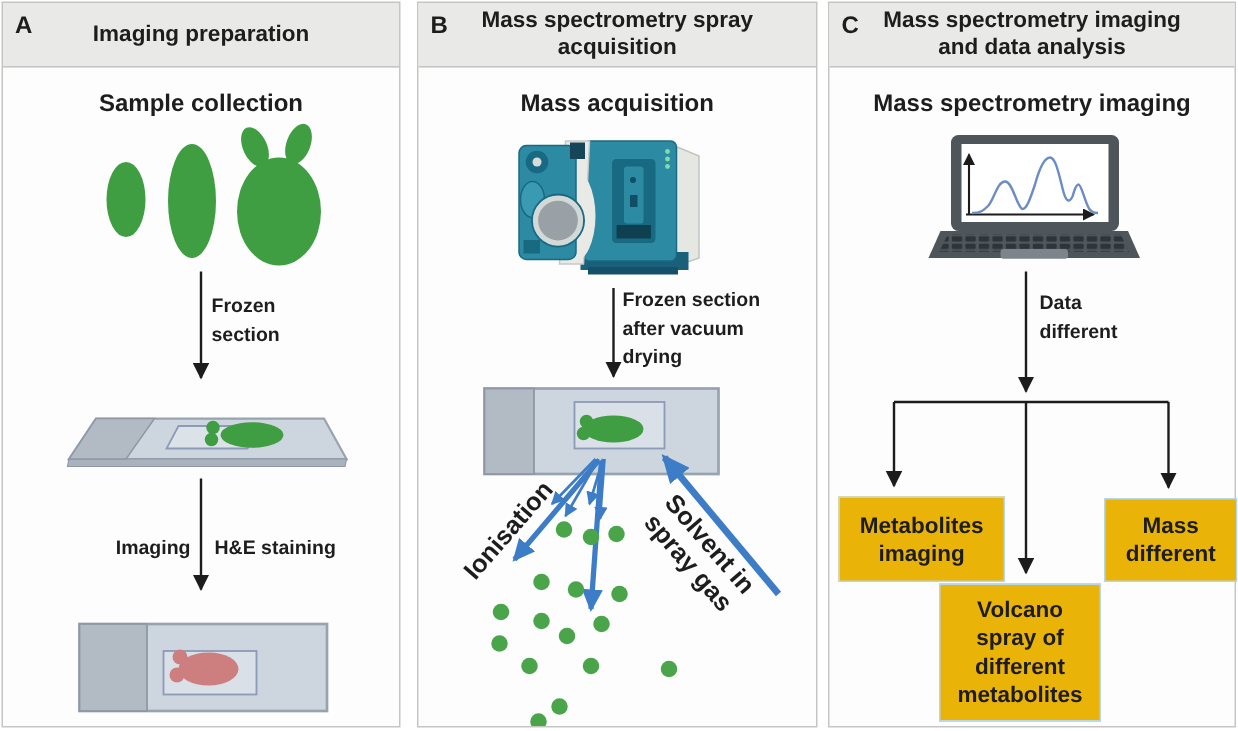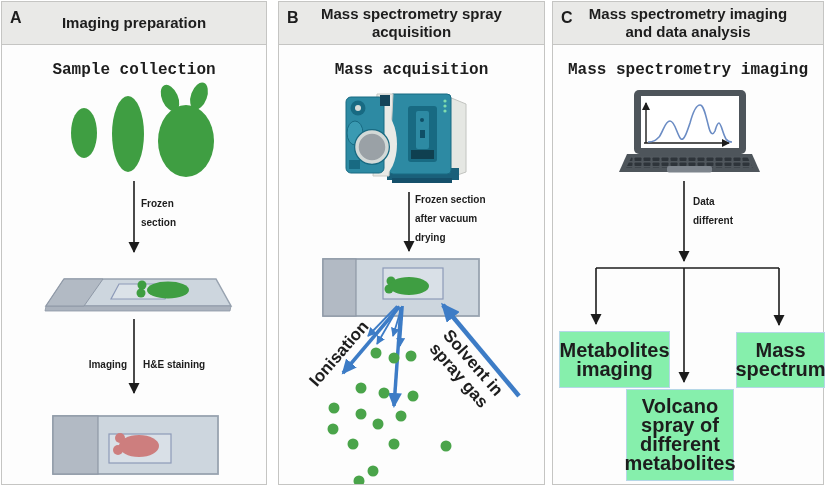--- a/index.html
+++ b/index.html
@@ -7,25 +7,25 @@
        font-family:"Liberation Sans",sans-serif;color:#1d1d1d;}
   .panel{position:absolute;top:1px;height:482px;background:#fdfdfd;border:1.5px solid #c5c5c3;}
   #panelA{left:1px;width:264px;}
   #panelB{left:278px;width:265px;}
   #panelC{left:552px;width:270px;}
   .gfx{position:absolute;left:0;top:0;width:100%;height:100%;}
   .hdr{position:absolute;left:0;right:0;top:0;height:42px;background:#e9e9e7;
        border-bottom:1.5px solid #c5c5c3;display:flex;align-items:center;justify-content:center;
        text-align:center;font-weight:bold;font-size:15px;line-height:18px;white-space:pre-line;z-index:3;}
   .pletter{position:absolute;left:8px;top:7px;font-weight:bold;font-size:16px;z-index:4;}
-  .stitle{position:absolute;left:0;right:0;top:59px;text-align:center;font-weight:bold;font-size:16px;z-index:2;font-family:Liberation Mono, monospace;}
-  .lbl{position:absolute;font-weight:bold;font-size:10px;line-height:19px;white-space:pre-line;z-index:2;}
+  .stitle{position:absolute;left:0;right:0;top:59px;text-align:center;font-weight:bold;font-size:16px;z-index:2;}
+  .lbl{position:absolute;font-weight:bold;font-size:13px;line-height:19px;white-space:pre-line;z-index:2;}
   .rot{font-size:17px;text-align:center;}
-  .box{position:absolute;background:#86efac;border:1.5px solid #b5d7e7;display:flex;align-items:center;
-       justify-content:center;text-align:center;font-weight:bold;font-size:20px;line-height:19px;
+  .box{position:absolute;background:#eab308;border:1.5px solid #b5d7e7;display:flex;align-items:center;
+       justify-content:center;text-align:center;font-weight:bold;font-size:15px;line-height:19px;
        white-space:pre-line;z-index:2;}
 </style>
 </head>
 <body>
 
 <div id="fig">
 
   <div class="panel" id="panelA">
     <svg class="gfx" viewBox="0 0 264 482">
       <defs>
@@ -212,20 +212,20 @@
     </svg>
     <div class="hdr"><span>Mass spectrometry imaging
 and data analysis</span></div>
     <div class="pletter">C</div>
     <div class="stitle">Mass spectrometry imaging</div>
     <div class="lbl" style="left:140px;top:190px;">Data
 different</div>
     <div class="box" style="left:6px;top:329px;width:109px;height:55px;">Metabolites
 imaging</div>
     <div class="box" style="left:183px;top:330px;width:87px;height:54px;">Mass
-spectrum</div>
+different</div>
     <div class="box" style="left:73px;top:387px;width:106px;height:90px;">Volcano
 spray of
 different
 metabolites</div>
   </div>
 
 </div>
 
 </body></html>

